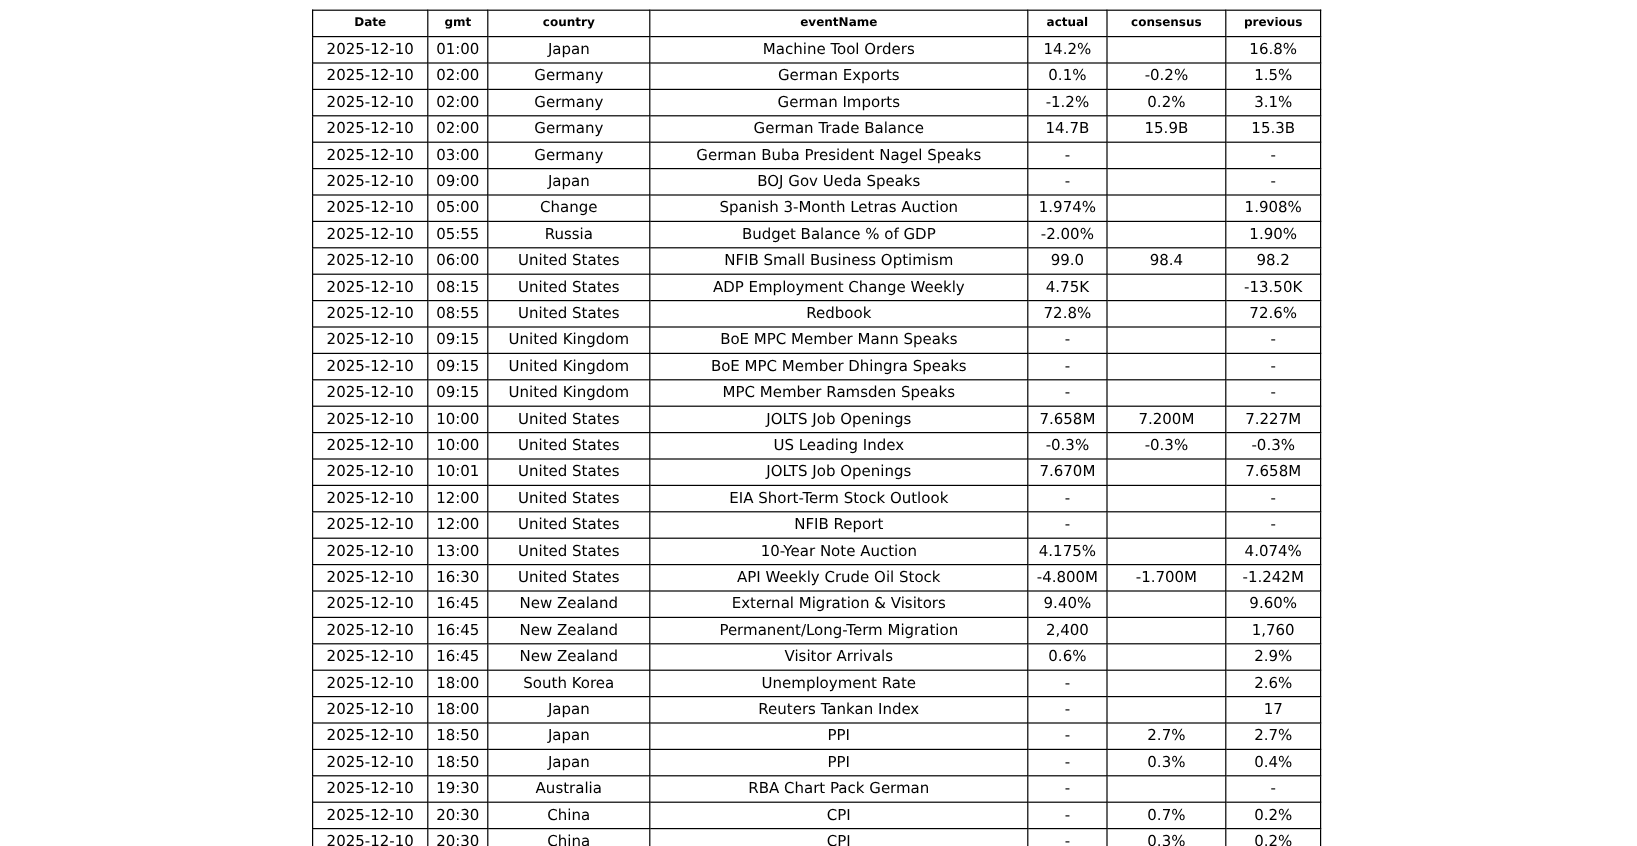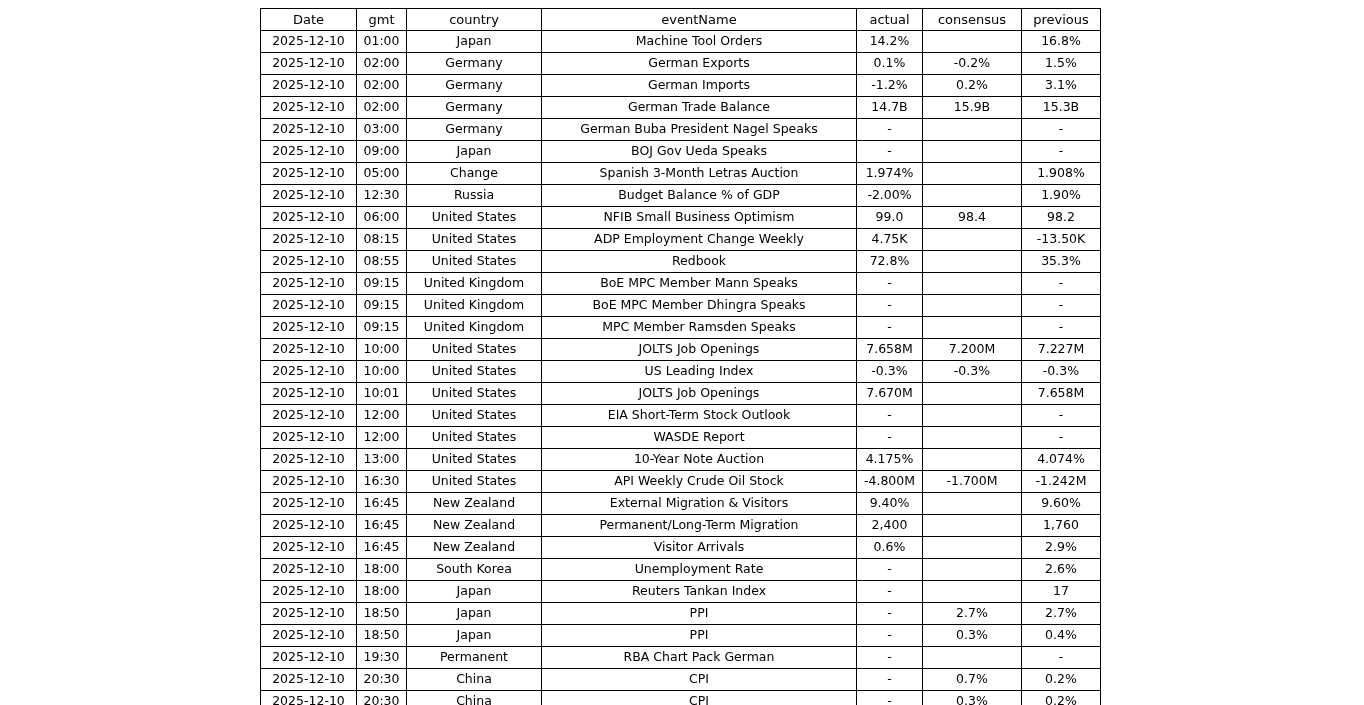--- a/index.html
+++ b/index.html
@@ -33,22 +33,22 @@
   table.econ th,
   table.econ td {
     border: 1px solid #000000;
     padding: 4px 4px;
     text-align: center;
     vertical-align: middle;
     white-space: nowrap;
     height: 13px;
   }
   table.econ th {
-    font-weight: normal;
-    font-size: 13px;
+    font-weight: bold;
+    font-size: 10px;
   }
   
   col.c-date { width: 96px; }
   col.c-gmt { width: 50px; }
   col.c-country { width: 135px; }
   col.c-event { width: 315px; }
   col.c-actual { width: 66px; }
   col.c-consensus { width: 99px; }
   col.c-previous { width: 79px; }
 </style>
@@ -137,21 +137,21 @@
             <td>2025-12-10</td>
             <td>05:00</td>
             <td>Change</td>
             <td>Spanish 3-Month Letras Auction</td>
             <td>1.974%</td>
             <td></td>
             <td>1.908%</td>
           </tr>
           <tr>
             <td>2025-12-10</td>
-            <td>12:30</td>
+            <td>05:55</td>
             <td>Russia</td>
             <td>Budget Balance % of GDP</td>
             <td>-2.00%</td>
             <td></td>
             <td>1.90%</td>
           </tr>
           <tr>
             <td>2025-12-10</td>
             <td>06:00</td>
             <td>United States</td>
@@ -169,21 +169,21 @@
             <td></td>
             <td>-13.50K</td>
           </tr>
           <tr>
             <td>2025-12-10</td>
             <td>08:55</td>
             <td>United States</td>
             <td>Redbook</td>
             <td>72.8%</td>
             <td></td>
-            <td>35.3%</td>
+            <td>72.6%</td>
           </tr>
           <tr>
             <td>2025-12-10</td>
             <td>09:15</td>
             <td>United Kingdom</td>
             <td>BoE MPC Member Mann Speaks</td>
             <td>-</td>
             <td></td>
             <td>-</td>
           </tr>
@@ -238,21 +238,21 @@
             <td>United States</td>
             <td>EIA Short-Term Stock Outlook</td>
             <td>-</td>
             <td></td>
             <td>-</td>
           </tr>
           <tr>
             <td>2025-12-10</td>
             <td>12:00</td>
             <td>United States</td>
-            <td>WASDE Report</td>
+            <td>NFIB Report</td>
             <td>-</td>
             <td></td>
             <td>-</td>
           </tr>
           <tr>
             <td>2025-12-10</td>
             <td>13:00</td>
             <td>United States</td>
             <td>10-Year Note Auction</td>
             <td>4.175%</td>
@@ -327,21 +327,21 @@
             <td>18:50</td>
             <td>Japan</td>
             <td>PPI</td>
             <td>-</td>
             <td>0.3%</td>
             <td>0.4%</td>
           </tr>
           <tr>
             <td>2025-12-10</td>
             <td>19:30</td>
-            <td>Permanent</td>
+            <td>Australia</td>
             <td>RBA Chart Pack German</td>
             <td>-</td>
             <td></td>
             <td>-</td>
           </tr>
           <tr>
             <td>2025-12-10</td>
             <td>20:30</td>
             <td>China</td>
             <td>CPI</td>

